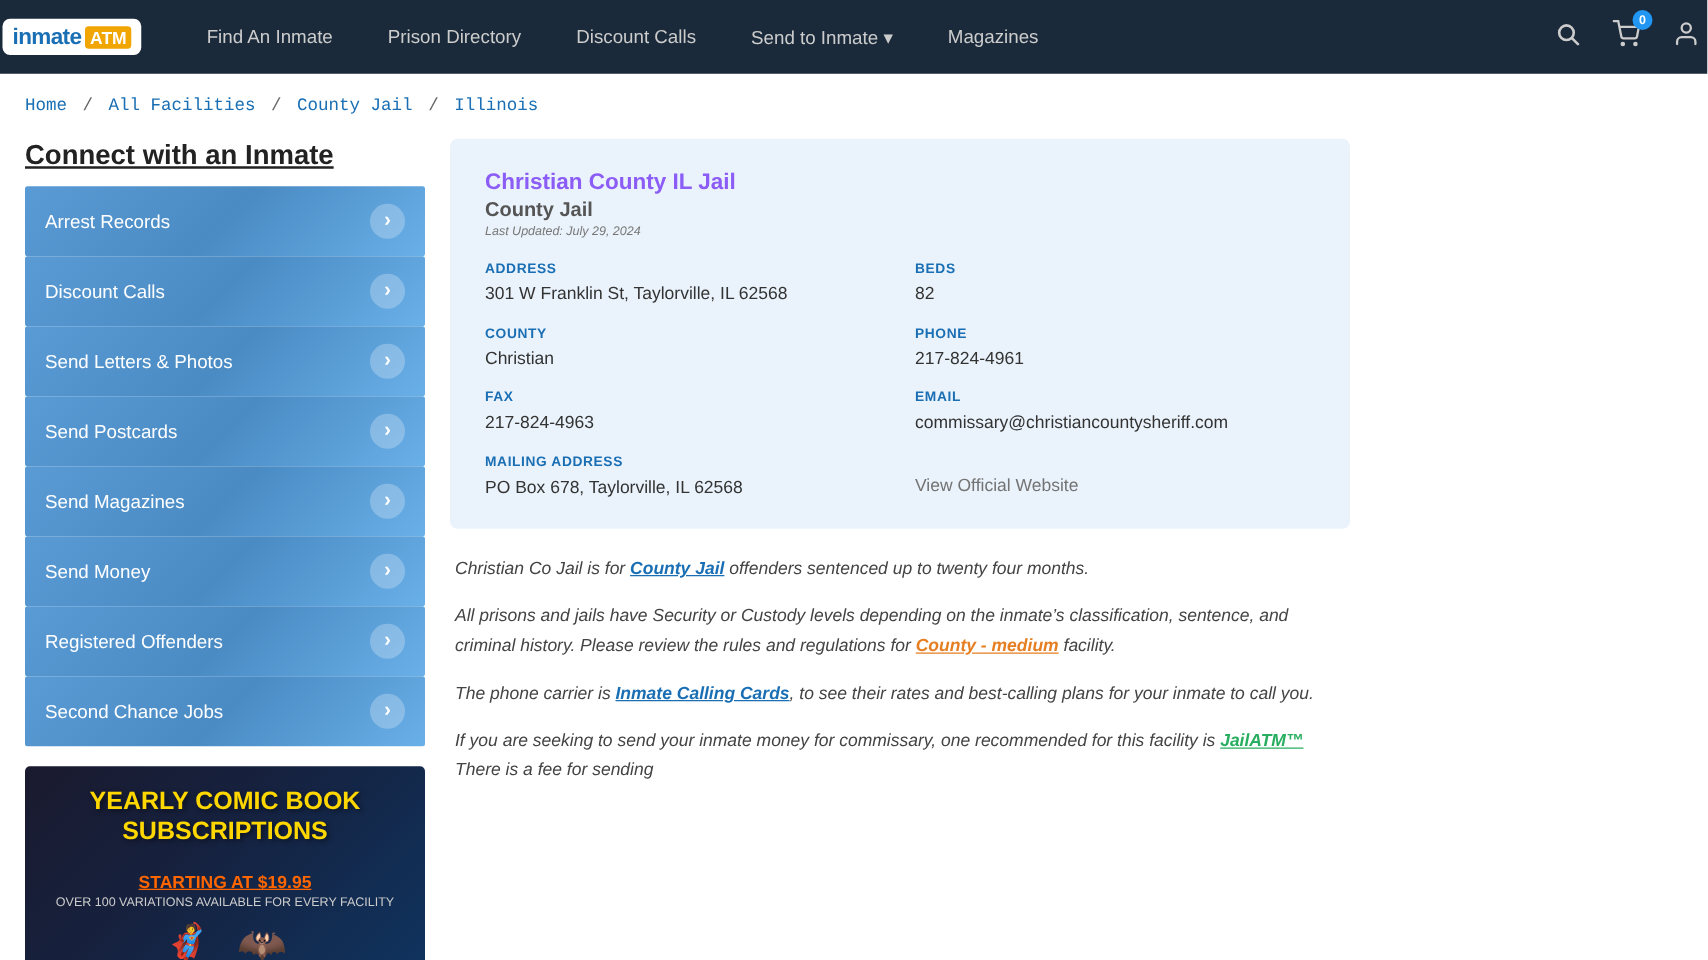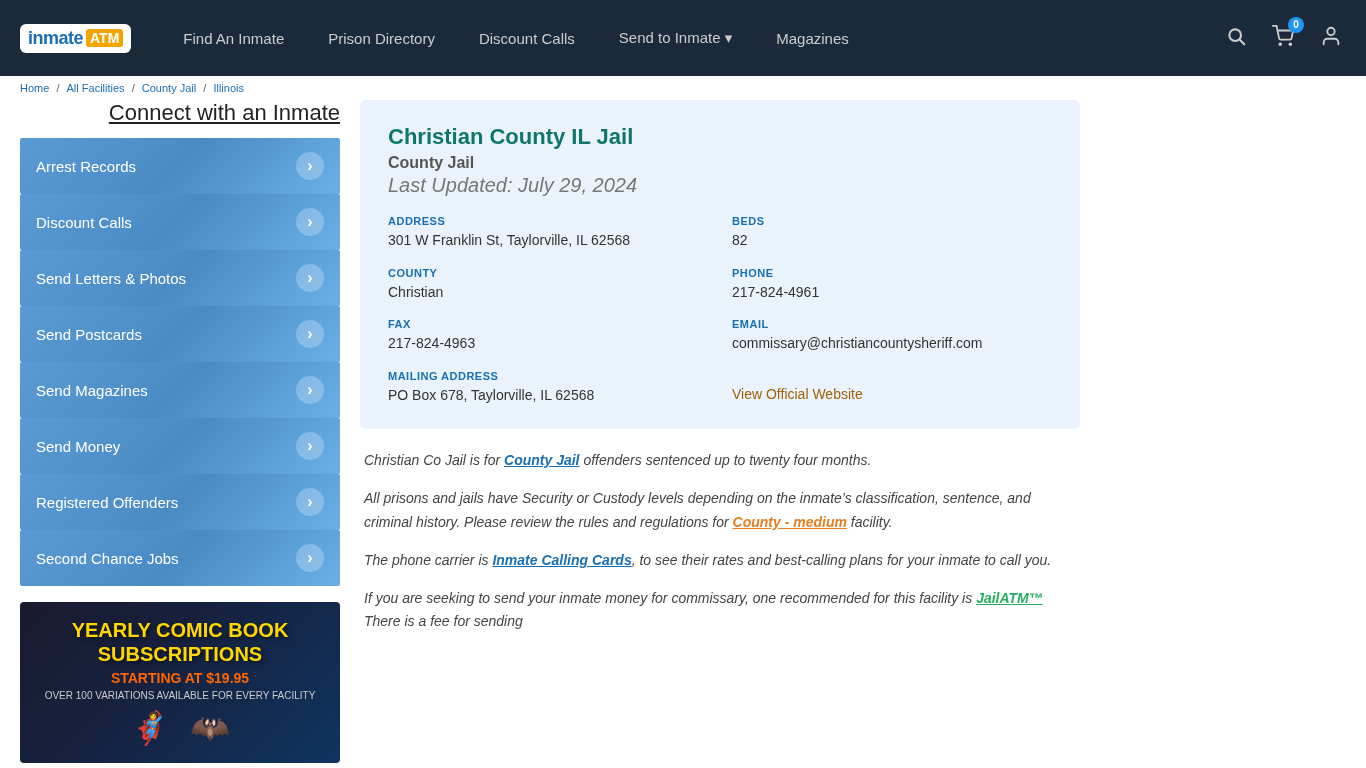--- a/index.html
+++ b/index.html
@@ -3,22 +3,22 @@
   <meta charset="utf-8">
   <style>
     * { margin: 0; padding: 0; box-sizing: border-box; }
     body { font-family: Arial, sans-serif; font-size: 14px; color: #333; background: #fff; }
 
     
     .navbar {
       background: #1a2a3a;
       display: flex;
       align-items: center;
-      padding: 0 20px;
-      height: 76px;
+      padding: 0 2px;
+      height: 59px;
       gap: 0;
     }
     .navbar-logo {
       display: flex;
       align-items: center;
       margin-right: 30px;
     }
     .logo-box {
       background: #fff;
       border-radius: 6px;
@@ -76,46 +76,46 @@
       width: 16px;
       height: 16px;
       display: flex;
       align-items: center;
       justify-content: center;
       font-weight: bold;
     }
 
     
     .breadcrumb {
-      padding: 6px 20px;
-      font-size: 11px;
+      padding: 18px 20px;
+      font-size: 14px;
+      font-family: Liberation Mono, monospace;
     }
     .breadcrumb a { color: #1a6fb4; text-decoration: none; }
     .breadcrumb span { color: #666; margin: 0 4px; }
 
     
     .main-container {
       display: flex;
       padding: 0 20px 20px 20px;
       gap: 20px;
       max-width: 1100px;
     }
 
     
     .sidebar {
       width: 320px;
       flex-shrink: 0;
     }
     .sidebar-title {
       font-size: 22px;
-      font-weight: normal;
+      font-weight: bold;
       text-decoration: underline;
       margin-bottom: 12px;
       color: #222;
-      text-align: right;
     }
     .sidebar-menu {
       display: flex;
       flex-direction: column;
       gap: 0;
     }
     .sidebar-item {
       background: linear-gradient(135deg, #5b9bd5 0%, #4a8bc4 50%, #6ab0e8 100%);
       color: #fff;
       display: flex;
@@ -161,22 +161,23 @@
       font-size: 20px;
       font-weight: 900;
       text-shadow: 2px 2px 4px rgba(0,0,0,0.5);
       line-height: 1.2;
       text-transform: uppercase;
     }
     .ad-banner-subtitle {
       color: #ff6600;
       font-size: 14px;
       font-weight: 700;
-      margin-top: 4px;
+      margin-top: 20px;
       text-transform: uppercase;
+      text-decoration: underline;
     }
     .ad-banner-desc {
       color: #ccc;
       font-size: 10px;
       margin-top: 4px;
     }
     .ad-banner-heroes {
       display: flex;
       gap: 20px;
       margin-top: 8px;
@@ -190,34 +191,34 @@
       flex: 1;
       min-width: 0;
     }
     .facility-card {
       background: #eaf3fb;
       border-radius: 6px;
       padding: 24px 28px;
       margin-bottom: 20px;
     }
     .facility-name {
-      color: #0f766e;
-      font-size: 22px;
+      color: #8b5cf6;
+      font-size: 18px;
       font-weight: bold;
       margin-bottom: 4px;
     }
     .facility-type {
       color: #555;
       font-size: 16px;
       font-weight: 600;
       margin-bottom: 2px;
     }
     .facility-updated {
       color: #777;
-      font-size: 20px;
+      font-size: 10px;
       font-style: italic;
       margin-bottom: 18px;
     }
     .facility-details {
       display: grid;
       grid-template-columns: 1fr 1fr;
       gap: 16px 24px;
     }
     .detail-group { }
     .detail-label {
@@ -227,21 +228,21 @@
       text-transform: uppercase;
       letter-spacing: 0.5px;
       margin-bottom: 4px;
     }
     .detail-value {
       color: #333;
       font-size: 14px;
       line-height: 1.4;
     }
     .detail-link {
-      color: #a16207;
+      color: #737373;
       text-decoration: none;
       font-size: 14px;
     }
 
     
     .description-area {
       padding: 0 4px;
     }
     .description-para {
       font-size: 14px;

